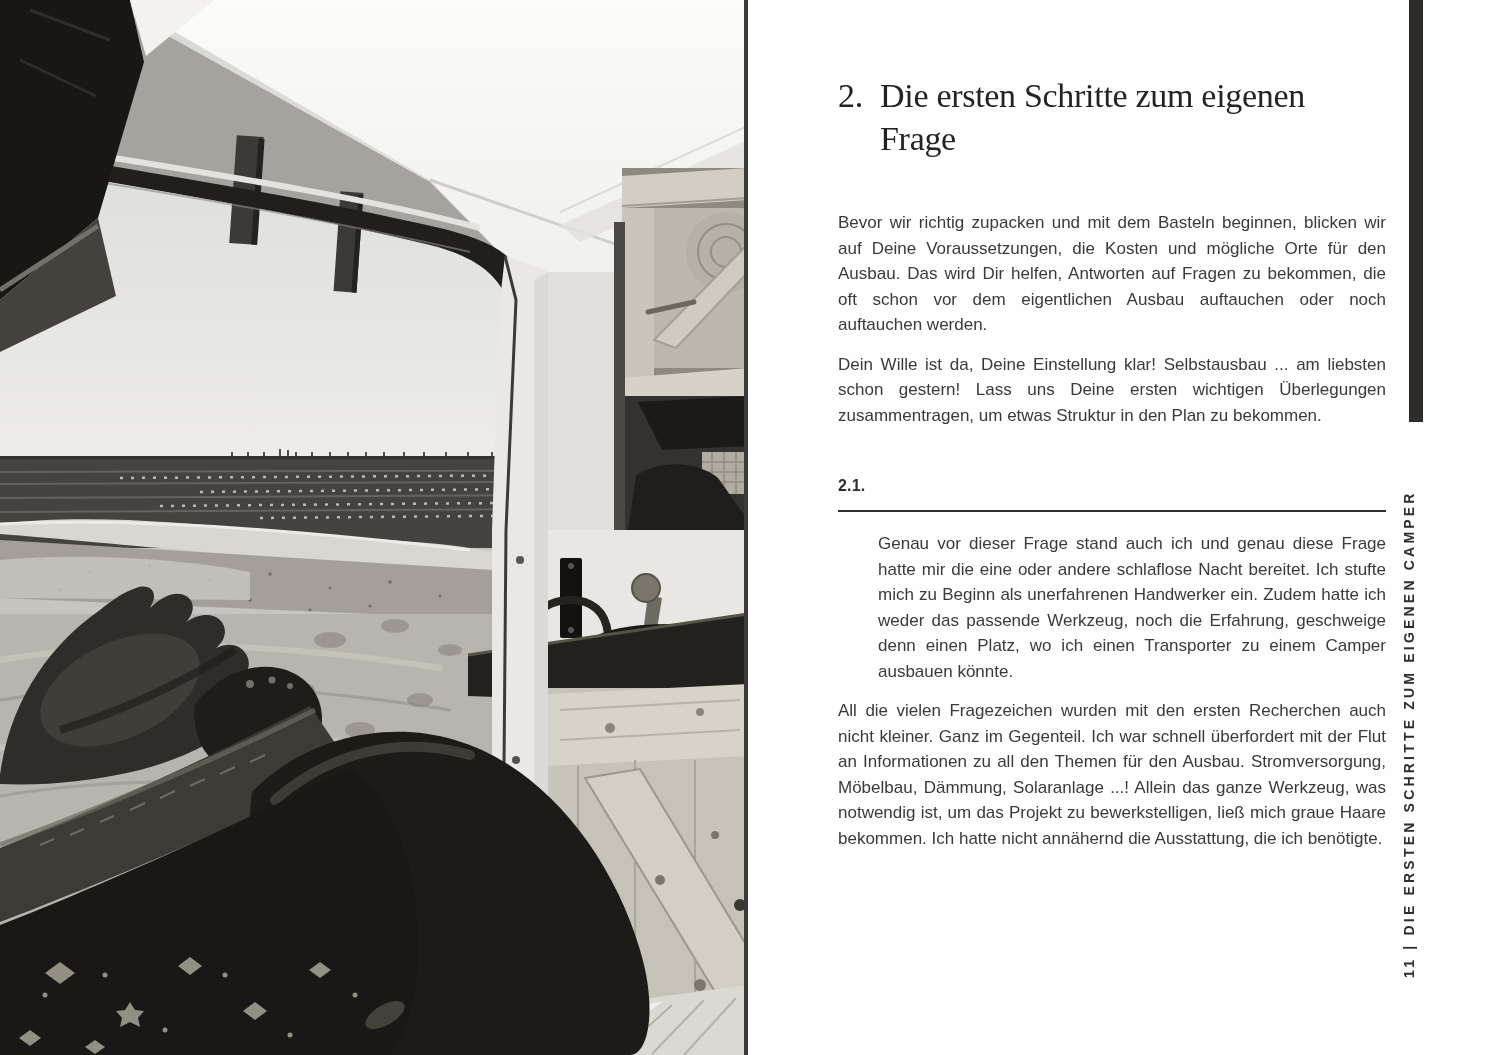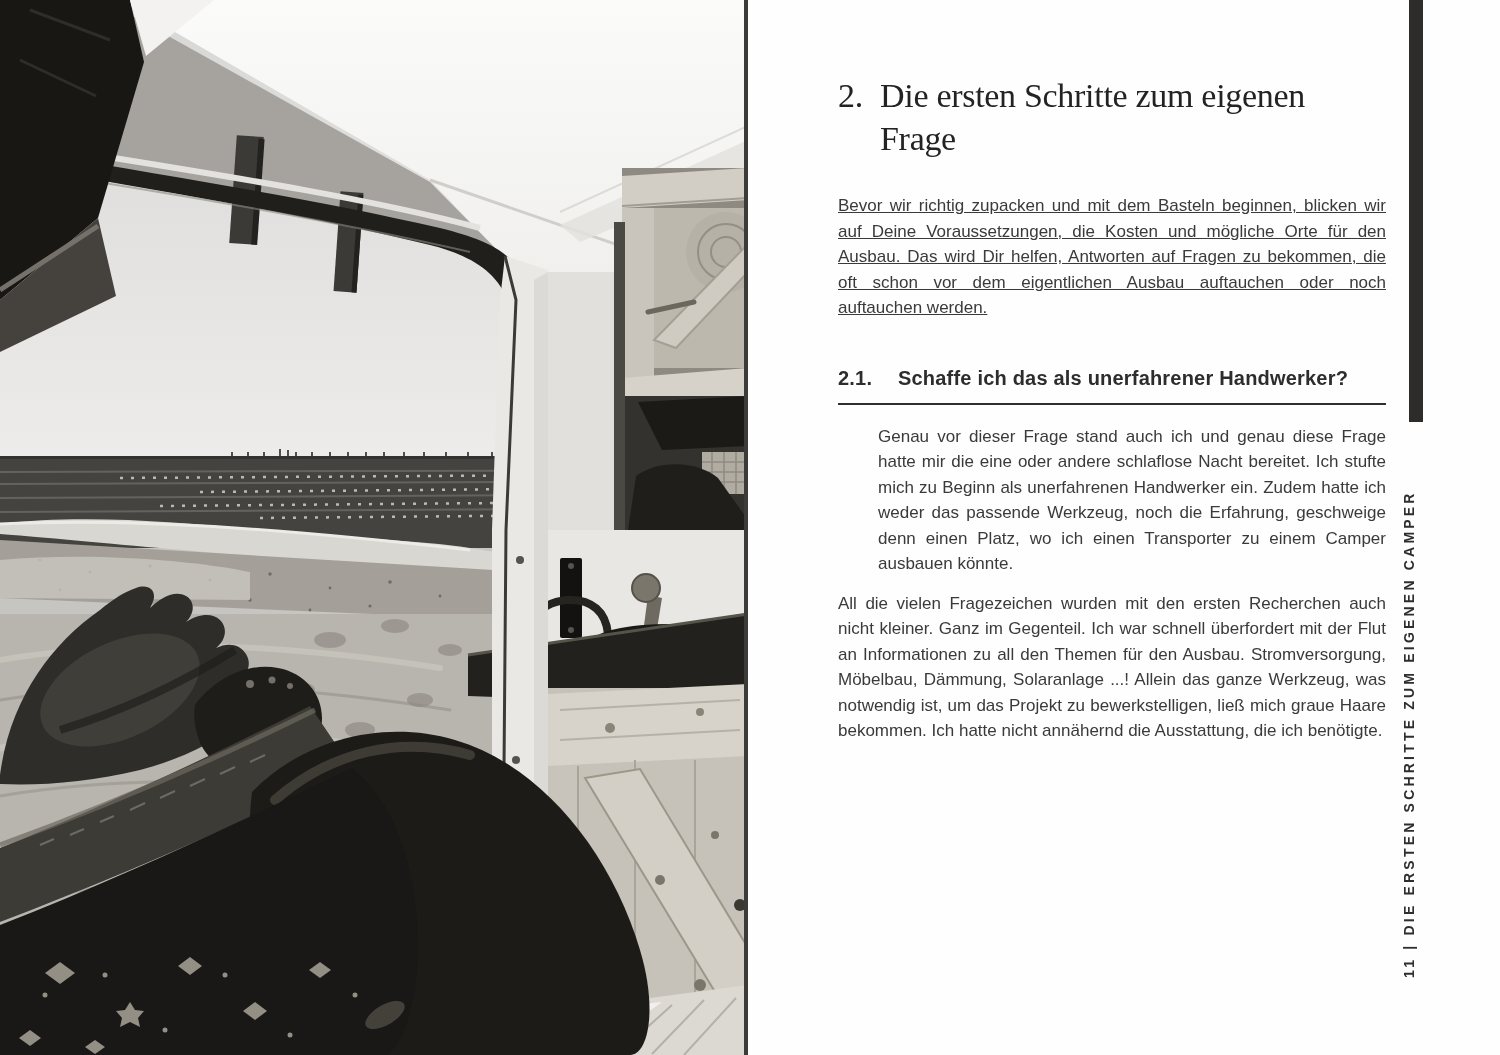--- a/index.html
+++ b/index.html
@@ -12,23 +12,23 @@
   .photo svg{display:block;width:748px;height:1055px;}
   
   .page{position:absolute;left:748px;top:0;width:752px;height:1055px;background:#fefefe;border-bottom:4px solid #f0efed;}
   .content{position:absolute;left:90px;top:0;width:548px;color:#3a3a3a;display:flow-root;}
   .chapter-heading{
     margin:74px 0 0 0;display:flex;font-family:"Liberation Serif",serif;
     font-weight:400;font-size:34px;line-height:43px;color:#232323;letter-spacing:-0.3px;
   }
   .chapter-heading .num{flex:none;width:42px;}
   .body-par{margin:14px 0 0 0;font-size:17px;line-height:25.5px;text-align:justify;}
-  .body-par.first{margin-top:33px;text-decoration:underline;}
+  .body-par.first{margin-top:50px;}
   .section-heading{
-    margin:40px 0 0 0;display:flex;font-size:20px;line-height:35px;
+    margin:40px 0 0 0;display:flex;font-size:16px;line-height:35px;
     font-weight:700;color:#2d2d2d;letter-spacing:0.2px;
   }
   .section-heading .num{flex:none;width:60px;}
   .section-rule{margin:7px 0 0 0;border:none;border-top:2px solid #2f2f2f;height:0;}
   .par-after-rule{margin-top:19px;margin-left:40px;}
   
   .marker-bar{position:absolute;left:1409px;top:0;width:14px;height:422px;background:#2d2c2a;}
   .edge-label{
     position:absolute;left:1401px;top:468px;width:30px;height:510px;
     writing-mode:vertical-rl;transform:rotate(180deg);
@@ -239,24 +239,24 @@
 
 <div class="page">
   <div class="content">
 
     <h1 class="chapter-heading">
       <span class="num">2.</span>
       <span class="title">Die ersten Schritte zum eigenen Frage</span>
     </h1>
 
     <p class="body-par first">Bevor wir richtig zupacken und mit dem Basteln beginnen, blicken wir auf Deine Voraussetzungen, die Kosten und mögliche Orte für den Ausbau. Das wird Dir helfen, Antworten auf Fragen zu bekommen, die oft schon vor dem eigentlichen Ausbau auftauchen oder noch auftauchen werden.</p>
+    <p class="body-par">Dein Wille ist da, Deine Einstellung klar! Selbstausbau ... am liebsten schon gestern! Lass uns Deine ersten wichtigen Überlegungen zusammentragen, um etwas Struktur in den Plan zu bekommen.</p>
 
     <h2 class="section-heading">
       <span class="num">2.1.</span>
-      <span class="title">Schaffe ich das als unerfahrener Handwerker?</span>
     </h2>
     <hr class="section-rule">
 
     <p class="body-par par-after-rule">Genau vor dieser Frage stand auch ich und genau diese Frage hatte mir die eine oder andere schlaflose Nacht bereitet. Ich stufte mich zu Beginn als unerfahrenen Handwerker ein. Zudem hatte ich weder das passende Werkzeug, noch die Erfahrung, geschweige denn einen Platz, wo ich einen Transporter zu einem Camper ausbauen könnte.</p>
     <p class="body-par">All die vielen Fragezeichen wurden mit den ersten Recherchen auch nicht kleiner. Ganz im Gegenteil. Ich war schnell überfordert mit der Flut an Informationen zu all den Themen für den Ausbau. Stromversorgung, Möbelbau, Dämmung, Solaranlage ...! Allein das ganze Werkzeug, was notwendig ist, um das Projekt zu bewerkstelligen, ließ mich graue Haare bekommen. Ich hatte nicht annähernd die Ausstattung, die ich benötigte.</p>
 
   </div>
 </div>
 
 <div class="marker-bar"></div>

